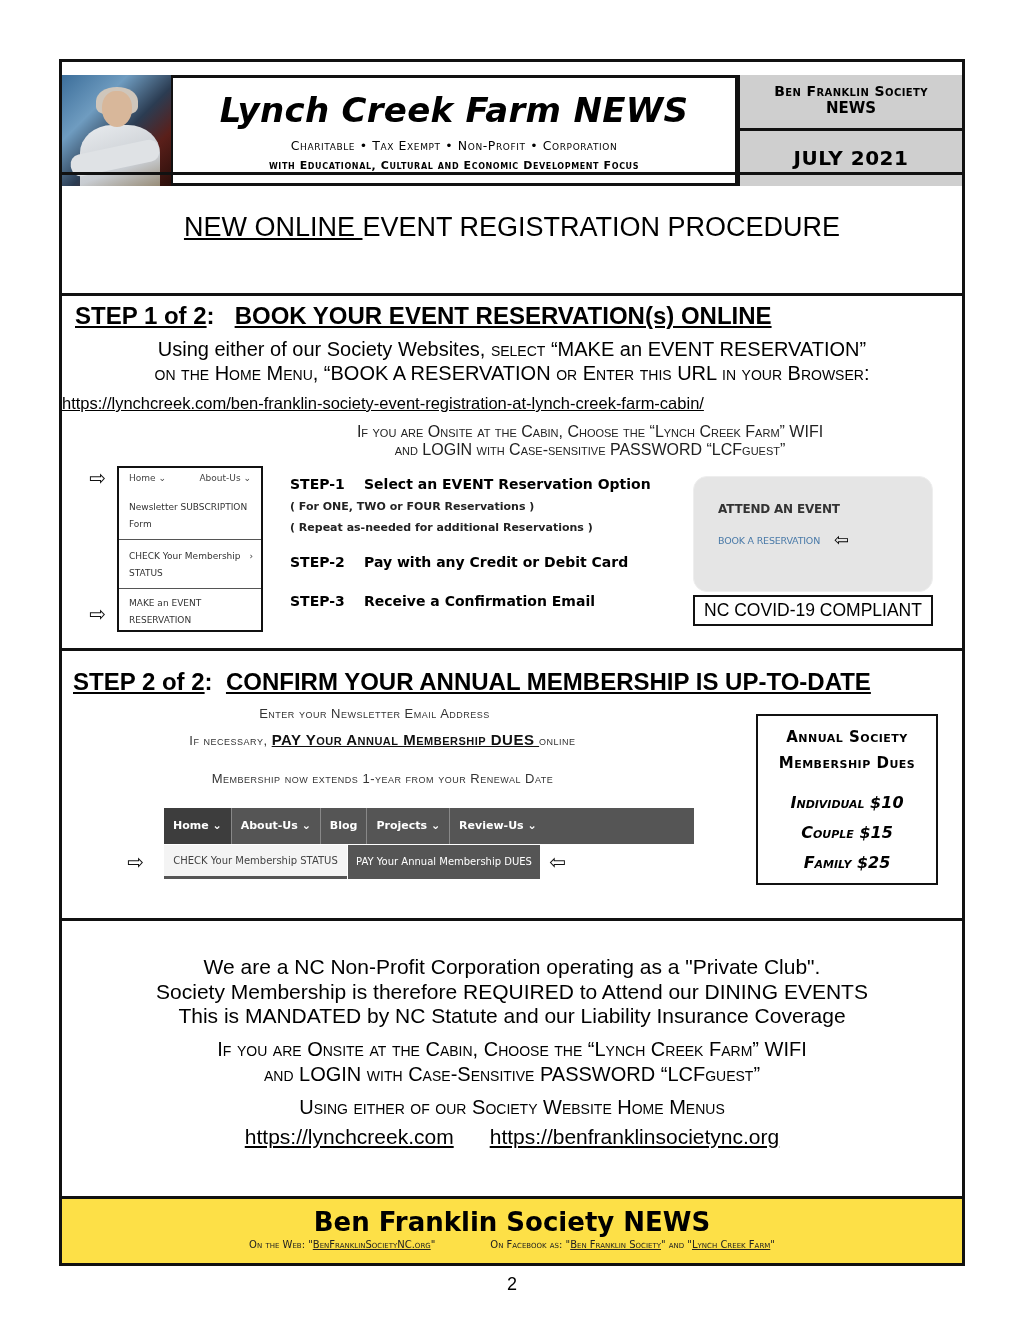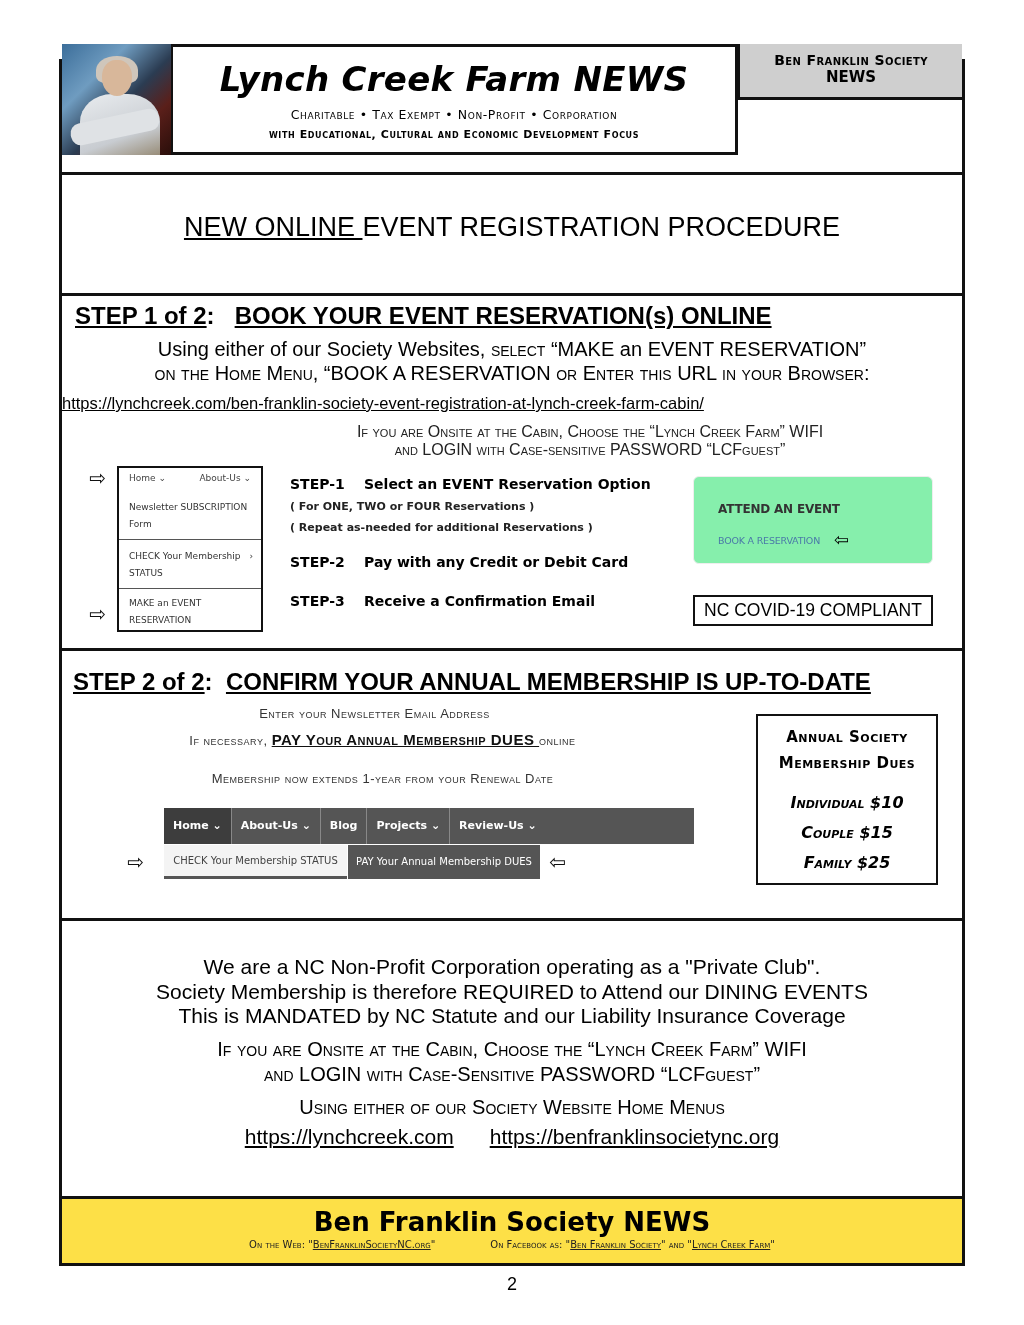--- a/index.html
+++ b/index.html
@@ -2,21 +2,21 @@
 <html><head>
 <meta charset="utf-8">
 <style>
   * { box-sizing: border-box; margin: 0; padding: 0; }
   html, body { width: 1024px; height: 1325px; background: #ffffff; }
   body { position: relative; font-family: "DejaVu Sans", sans-serif; color: #000; overflow: hidden; }
 
   .page-frame { position: absolute; left: 59px; top: 59px; width: 906px; height: 1207px; border: 3px solid #111; }
 
   
-  .header { position: absolute; left: 59px; top: 41px; width: 906px; height: 116px; }
+  .header { position: absolute; left: 59px; top: 72px; width: 906px; height: 116px; }
   .portrait { position: absolute; left: 3px; top: 3px; width: 111px; height: 111px; overflow: hidden;
     background: linear-gradient(135deg, #3c6e9a 0%, #6f9cc0 30%, #2b3c52 55%, #5a1f1a 75%, #2a0e0a 100%); border-right: 2px solid #111; }
   .portrait .face { position: absolute; left: 40px; top: 16px; width: 30px; height: 36px; border-radius: 45% 45% 50% 50%; background: #d8b79a; }
   .portrait .hair { position: absolute; left: 34px; top: 12px; width: 42px; height: 28px; border-radius: 50% 50% 30% 30%; background: #cfc6bb; }
   .portrait .body { position: absolute; left: 18px; top: 50px; width: 80px; height: 70px; border-radius: 40% 40% 0 0; background: linear-gradient(160deg, #e9ecef 0%, #c8ccd1 60%, #8a7a5e 100%); }
   .portrait .arm { position: absolute; left: 8px; top: 72px; width: 90px; height: 22px; border-radius: 10px; background: #dfe2e5; transform: rotate(-12deg); }
 
   .title-box { position: absolute; left: 114px; top: 3px; width: 565px; height: 111px; border: 3px solid #111; border-left: none; background: #fff; text-align: center; }
   .title-main { font-family: "DejaVu Sans", sans-serif; font-style: italic; font-weight: bold; font-size: 34px; margin-top: 12px; letter-spacing: 0.3px; }
   .title-sub1 { font-size: 12.5px; margin-top: 8px; font-variant: small-caps; letter-spacing: 0.6px; }
@@ -50,21 +50,21 @@
   .menu-shot { position: absolute; left: 117px; top: 466px; width: 146px; height: 166px; border: 2px solid #111; font-family: "DejaVu Sans", sans-serif; font-size: 9px; color: #333; background: #fff; }
   .menu-shot .top { display: flex; justify-content: space-between; padding: 5px 10px 0 10px; font-size: 9px; color: #444; }
   .menu-shot .item { padding: 0 10px; line-height: 17px; }
   .menu-shot .sep { border-top: 1.5px solid #555; margin: 6px 0 0 0; }
 
   .steps { position: absolute; left: 290px; top: 476px; width: 400px; }
   .steps .s-main { font-weight: bold; font-size: 14px; white-space: nowrap; }
   .steps .s-main .n { display: inline-block; width: 74px; }
   .steps .s-sub { font-size: 11px; font-weight: bold; color: #222; margin-top: 8px; white-space: nowrap; }
 
-  .attend-card { position: absolute; left: 693px; top: 476px; width: 240px; height: 88px; border-radius: 6px; background: #86efac; border: 1px solid #eee; }
+  .attend-card { position: absolute; left: 693px; top: 476px; width: 240px; height: 116px; border-radius: 14px; background: #e5e5e5; border: 1px solid #eee; }
   .attend-card .t { position: absolute; left: 24px; top: 25px; font-weight: bold; font-size: 12px; color: #333; letter-spacing: -0.2px; }
   .attend-card .b { position: absolute; left: 24px; top: 58px; font-size: 9.5px; color: #4a7aa8; letter-spacing: -0.2px; }
   .attend-card .a { position: absolute; left: 140px; top: 52px; font-size: 18px; }
 
   .covid { position: absolute; left: 693px; top: 595px; width: 240px; height: 31px; border: 2px solid #111; text-align: center; font-family: "Liberation Sans", sans-serif; font-size: 17.5px; line-height: 27px; }
 
   .s2-lines { position: absolute; left: 62px; width: 625px; text-align: center; font-family: "Liberation Sans", sans-serif; font-size: 13px; color: #333; font-variant: small-caps; letter-spacing: 0.5px; }
   .s2-lines .pay { font-weight: bold; text-decoration: underline; color: #111; font-size: 15px; }
 
   .dues-box { position: absolute; left: 756px; top: 714px; width: 182px; height: 171px; border: 2px solid #111; text-align: center; }
@@ -104,20 +104,23 @@
       <div class="face"></div>
   </div>
   <div class="title-box">
     <div class="title-main">Lynch Creek Farm NEWS</div>
     <div class="title-sub1">Charitable • Tax Exempt • Non-Profit • Corporation</div>
     <div class="title-sub2">with Educational, Cultural and Economic Development Focus</div>
   </div>
   <div class="side-top">
     <div class="l1">Ben Franklin Society</div>
     <div class="l2">NEWS</div>
+  </div>
+  <div class="side-bottom">
+    <div class="date">JULY 2021</div>
   </div>
 </div>
 
 <div class="hline" style="top:172px;"></div>
 
 <div class="main-heading">
   <span class="u">NEW ONLINE </span><span>EVENT REGISTRATION PROCEDURE</span>
 </div>
 
 <div class="hline" style="top:293px;"></div>

